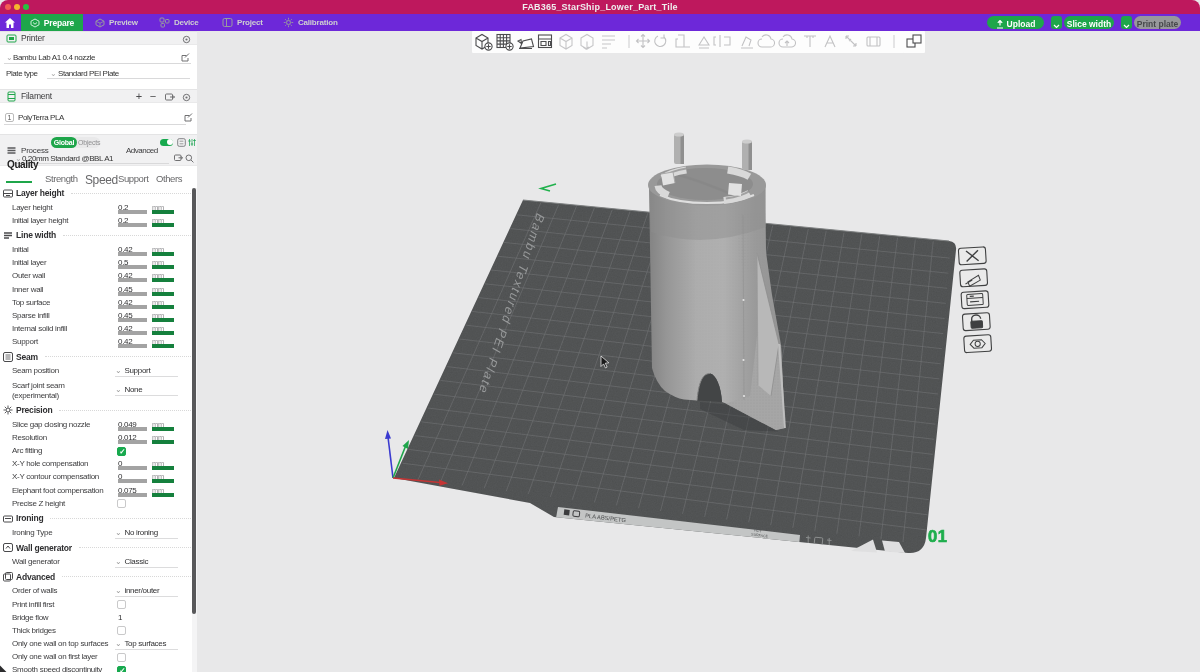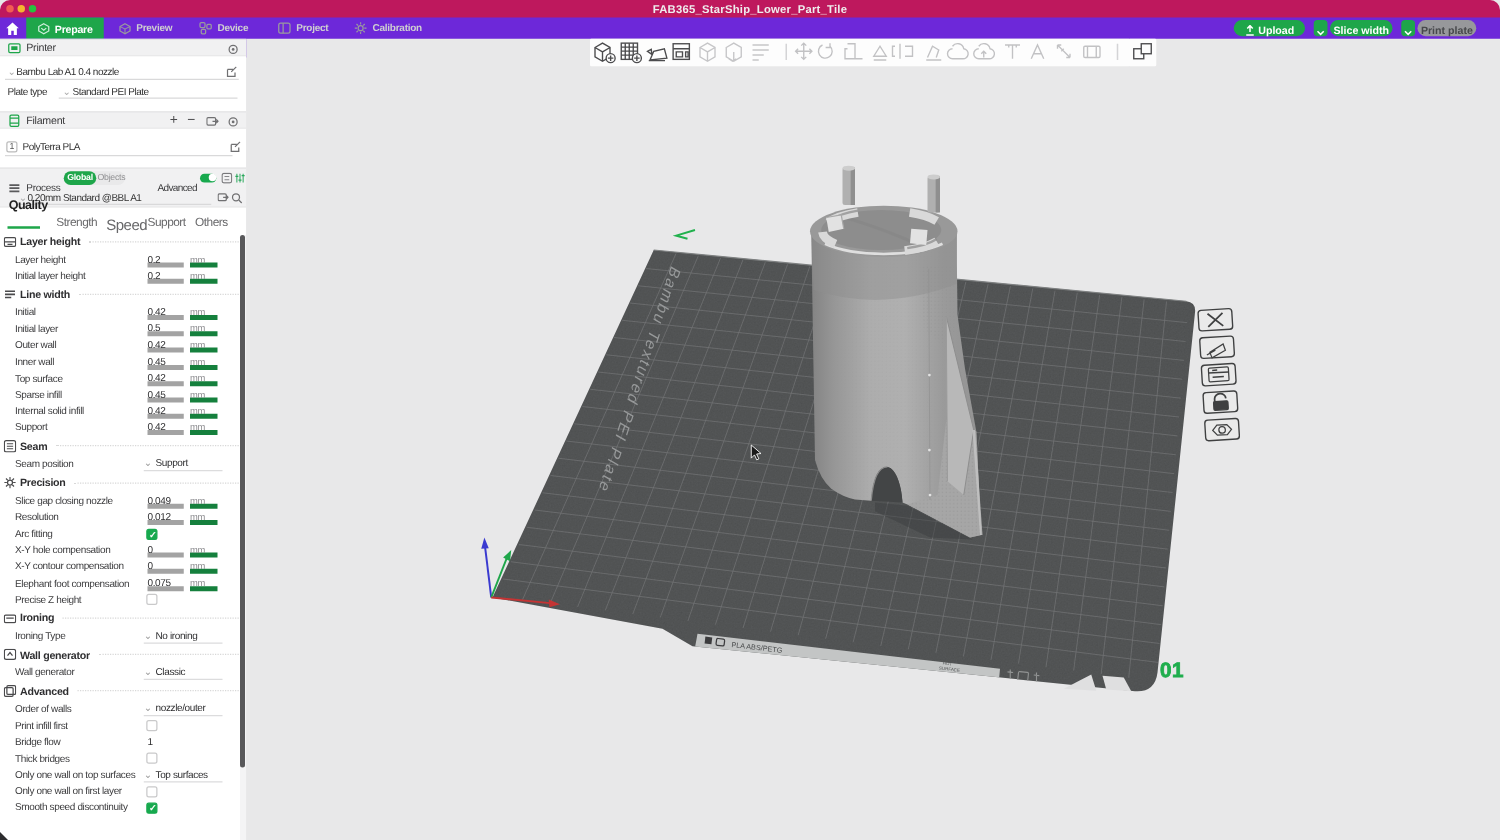--- a/index.html
+++ b/index.html
@@ -227,20 +227,25 @@
         <span class="unit">mm</span>
       </div>
     <div class="ph"><svg width="10" height="10" viewBox="0 0 10 10">
           <rect x="0.5" y="0.5" width="9" height="9" rx="1.5" fill="none" stroke="#4a4a4c"></rect>
           <path d="M2.5 3h5M2.5 5h5M2.5 7h5" stroke="#4a4a4c" stroke-width="0.8"></path>
         </svg>Seam<span class="dots"></span></div>
     <div class="pr">
         <span class="lab">Seam position</span>
         <span class="dd">Support</span>
       </div>
+    <div class="pr" style="height:24px">
+        <span class="lab">Scarf joint seam
+(experimental)</span>
+        <span class="dd">None</span>
+      </div>
     <div class="ph"><svg width="10" height="10" viewBox="0 0 10 10">
           <circle cx="5" cy="5" r="2" fill="none" stroke="#4a4a4c"></circle>
           <path d="M5 0.5v2M5 7.5v2M0.5 5h2M7.5 5h2M1.8 1.8l1.4 1.4M6.8 6.8l1.4 1.4M8.2 1.8L6.8 3.2M3.2 6.8L1.8 8.2" stroke="#4a4a4c" stroke-width="0.9"></path>
         </svg>Precision<span class="dots"></span></div>
     <div class="pr">
         <span class="lab">Slice gap closing nozzle</span>
         <span class="val">0.049</span>
         <span class="unit">mm</span>
       </div>
     <div class="pr">
@@ -286,21 +291,21 @@
     <div class="pr">
         <span class="lab">Wall generator</span>
         <span class="dd">Classic</span>
       </div>
     <div class="ph"><svg width="10" height="10" viewBox="0 0 10 10">
           <rect x="0.5" y="2" width="7" height="7" rx="1" fill="none" stroke="#4a4a4c"></rect>
           <rect x="2.5" y="0.5" width="7" height="7" rx="1" fill="none" stroke="#4a4a4c"></rect>
         </svg>Advanced<span class="dots"></span></div>
     <div class="pr">
         <span class="lab">Order of walls</span>
-        <span class="dd">nozzle/outer</span>
+        <span class="dd">inner/outer</span>
       </div>
     <div class="pr">
         <span class="lab">Print infill first</span>
         <span class="cb"></span>
       </div>
     <div class="pr">
         <span class="lab">Bridge flow</span>
         <span class="val" style="border-bottom:none">1</span>
       </div>
     <div class="pr">

